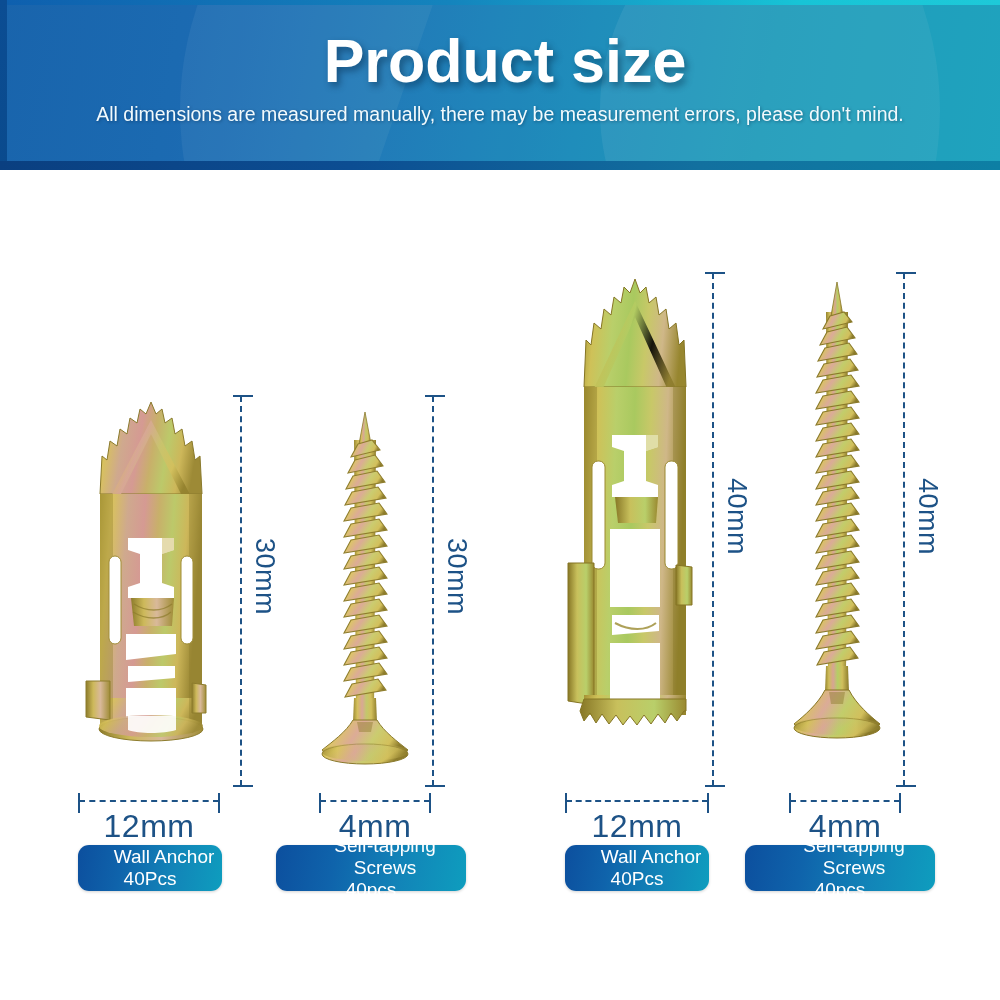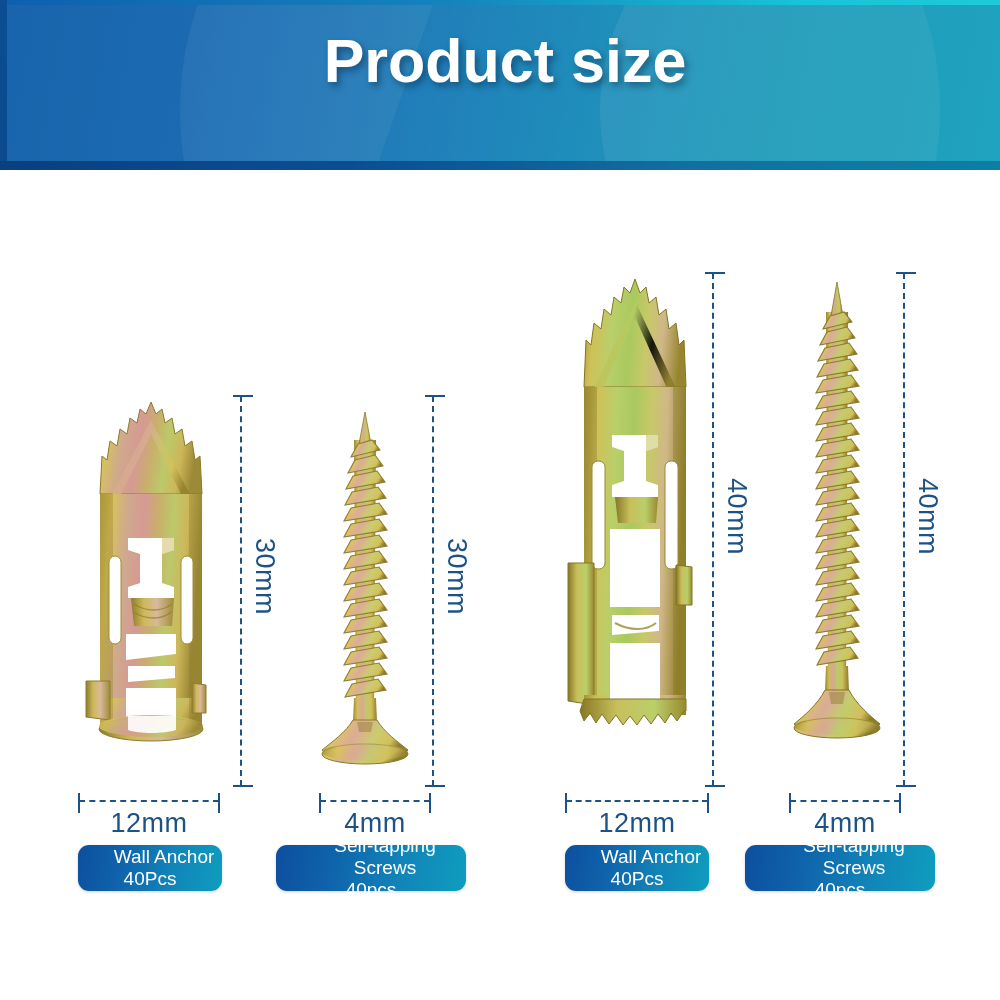--- a/index.html
+++ b/index.html
@@ -91,21 +91,21 @@
     position: absolute; height: 0; border-top: 2px dashed #1d5286;
   }
   .dim-h .cap {
     position: absolute; top: -9px; height: 20px; width: 0;
     border-left: 2px solid #1d5286;
   }
   .dim-h .cap.l { left: -1px; }
   .dim-h .cap.r { right: -1px; }
   .dim-h-label {
     position: absolute; text-align: center;
-    color: #1d5286; font-size: 27px; white-space: nowrap;
+    color: #1d5286; font-size: 32px; white-space: nowrap;
     letter-spacing: 0.5px;
   }
 
   
   .pill {
     position: absolute;
     border-radius: 11px;
     background: linear-gradient(100deg, #0c4f9e 0%, #0f63ab 30%, #1284b8 65%, #0e9dbe 100%);
     color: #ffffff;
     display: flex; flex-direction: column;
@@ -122,20 +122,21 @@
 
 <div id="page">
 
   <div class="banner">
     <div class="wedge"></div>
     <div class="blob-a"></div>
     <div class="blob-b"></div>
     <div class="banner-topline"></div>
     <div class="banner-leftedge"></div>
     <div class="banner-title">Product size</div>
+    <div class="banner-sub">All dimensions are measured manually, there may be measurement errors, please don't mind.</div>
     <div class="banner-bottomline"></div>
   </div>
 
   <div class="stage">
 
     <svg class="art" style="left:76px; top:228px;" width="150" height="400" viewBox="0 0 150 400">
       <defs>
         <linearGradient id="mA1" x1="0" y1="0" x2="1" y2="0.15">
           <stop offset="0%" stop-color="#b9a63f"></stop>
           <stop offset="12%" stop-color="#d8c25c"></stop>

